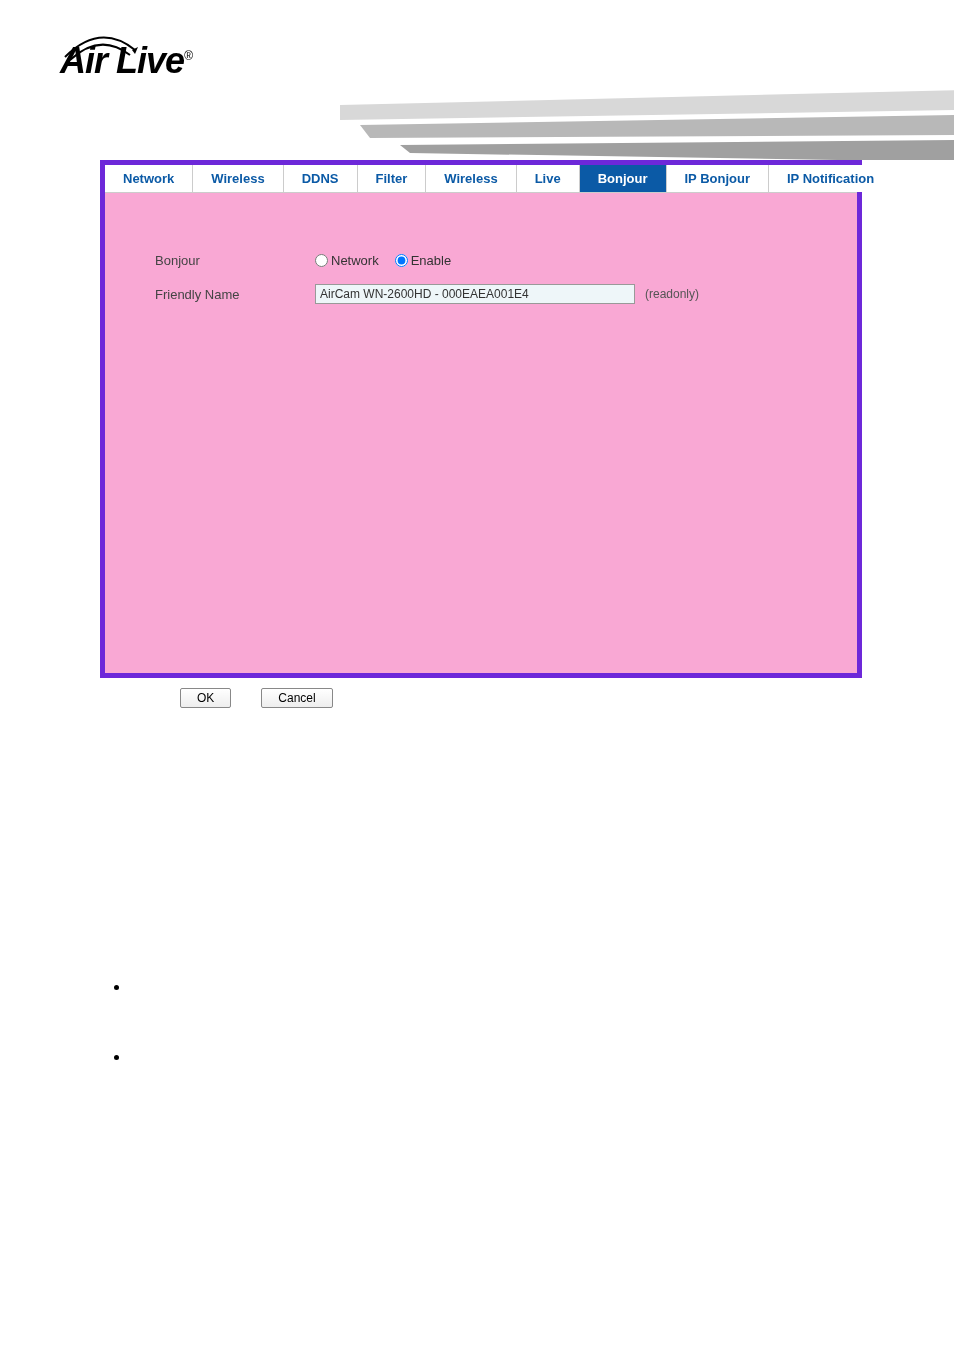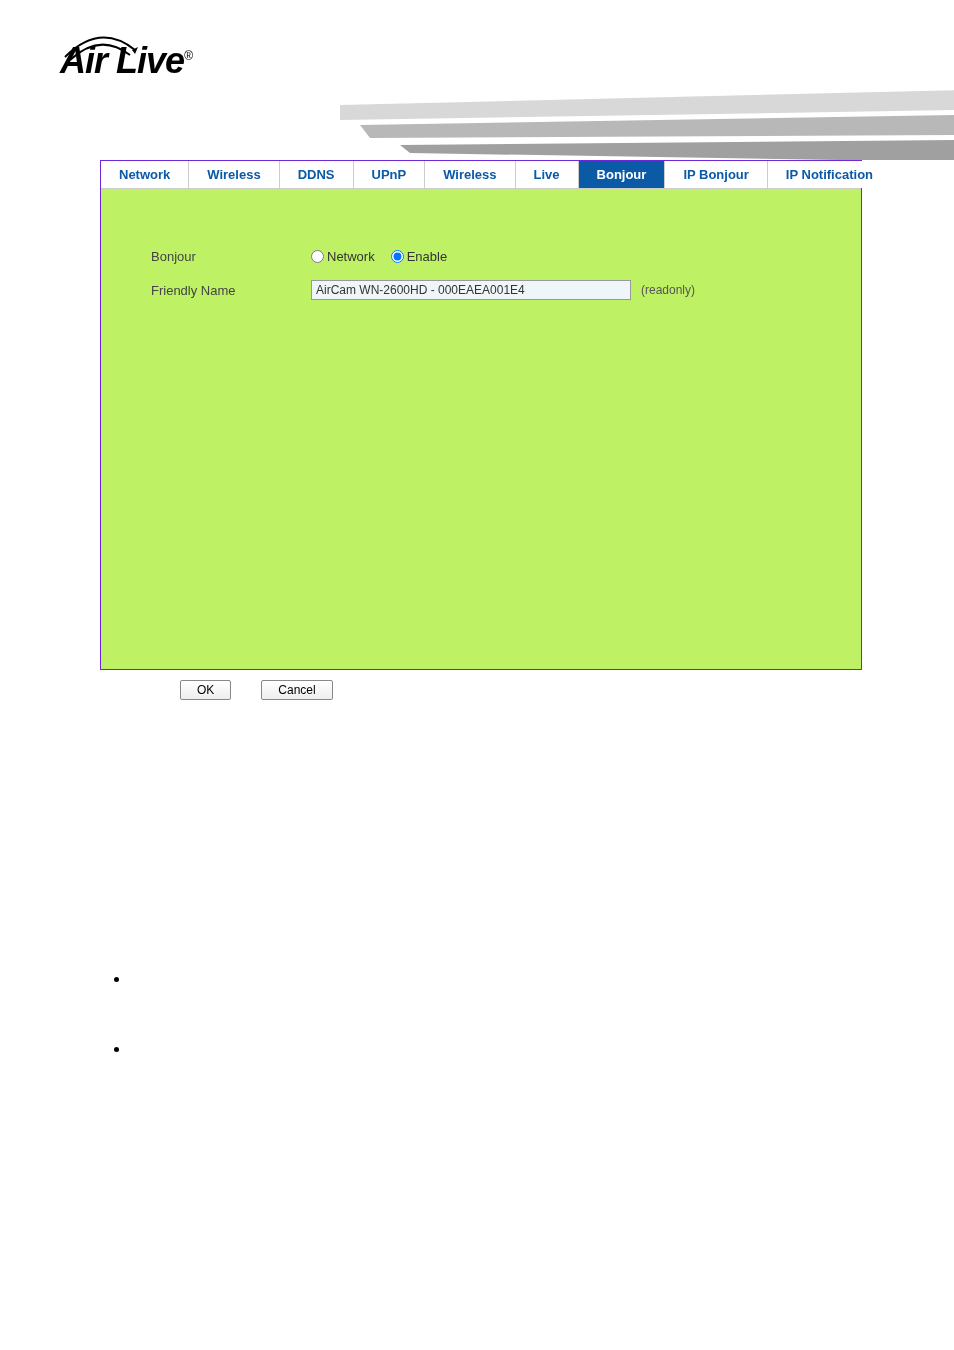--- a/index.html
+++ b/index.html
@@ -46,22 +46,22 @@
   .swoosh {
     position: absolute;
     top: 90px;
     left: 340px;
     right: 0;
     height: 70px;
     z-index: 0;
   }
   .content-box {
     margin: 20px 92px 0 100px;
-    border: 1px solid #6d28d9;
-    background: #bef264;
+    border: 5px solid #6d28d9;
+    background: #f9a8d4;
     position: relative;
     z-index: 2;
   }
   .tabs {
     display: flex;
     background: #fafafa;
     border-bottom: 1px solid #ccc;
   }
   .tab {
     padding: 6px 18px;
@@ -164,21 +164,21 @@
     <polygon points="0,15 620,0 620,20 0,30" fill="#d8d8d8"></polygon>
     <polygon points="20,35 620,25 620,45 30,48" fill="#b8b8b8"></polygon>
     <polygon points="60,55 620,50 620,72 70,63" fill="#a0a0a0"></polygon>
   </svg>
 
   <div class="content-box">
     <div class="tabs">
       <div class="tab">Network</div>
       <div class="tab">Wireless</div>
       <div class="tab">DDNS</div>
-      <div class="tab">UPnP</div>
+      <div class="tab">Filter</div>
       <div class="tab">Wireless</div>
       <div class="tab">Live</div>
       <div class="tab active">Bonjour</div>
       <div class="tab">IP Bonjour</div>
       <div class="tab">IP Notification</div>
     </div>
 
     <div class="form-area">
       <div class="form-row">
         <div class="form-label">Bonjour</div>

